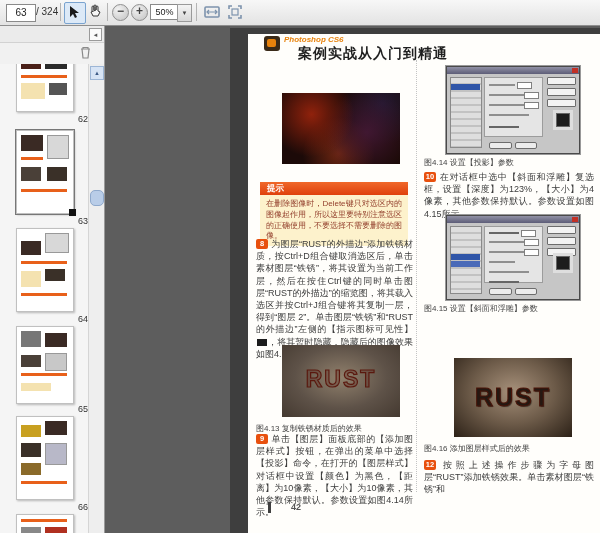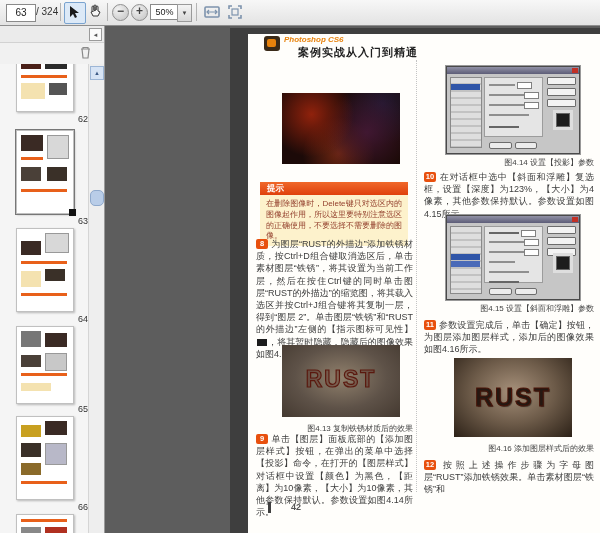--- a/index.html
+++ b/index.html
@@ -48,26 +48,26 @@
 
   
   .d{position:absolute;}
 
   
   .canvas{position:absolute;left:105px;top:25px;width:495px;height:508px;background:#5d5d5d;overflow:hidden;}
   .scanedge{position:absolute;left:125px;top:3px;width:370px;height:505px;background:#3e3e3e;}
   .paper{position:absolute;left:143px;top:9px;width:380px;height:560px;background:#fffefb;}
 
   .brand{position:absolute;left:36px;top:1px;font-size:8px;font-style:italic;font-weight:bold;color:#e8820c;}
-  .subtitle{position:absolute;left:50px;top:11px;font-size:11px;font-weight:bold;color:#1f1f1f;letter-spacing:1px;}
+  .subtitle{position:absolute;left:50px;top:11px;font-size:14px;font-weight:bold;color:#1f1f1f;letter-spacing:1px;}
   .logo{position:absolute;left:16px;top:2px;width:16px;height:15px;background:#3a2a18;border-radius:3px;}
   .logo:after{content:"";position:absolute;left:3px;top:3px;width:9px;height:8px;background:#e8820c;border-radius:2px;}
 
   .para{position:absolute;font-size:9px;line-height:12.2px;color:#3c3c3c;text-align:justify;}
-  .cap{position:absolute;font-size:8px;color:#444;text-align:right;}
+  .cap{position:absolute;font-size:8px;color:#444;text-align:left;}
   .badge{display:inline-block;min-width:10px;padding:0 1px;height:10px;background:#e8500e;border-radius:2px;
     color:#fff;font-size:7.5px;font-weight:bold;text-align:center;line-height:10px;margin-right:3px;vertical-align:1px;}
   .eyebox{display:inline-block;width:10px;height:7px;background:#1c1c1c;vertical-align:-1px;margin:0 1px;}
 
   .divider{position:absolute;left:168px;top:26px;height:432px;border-left:1px dotted #c4c4c4;}
 
   .tip{position:absolute;left:12px;top:148px;width:148px;}
   .tip-head{height:13px;background:linear-gradient(#f0682a,#df400c);color:#fff;font-size:8.5px;
     font-weight:bold;line-height:13px;padding-left:7px;}
   .tip-body{background:#fdf2cc;padding:4px 6px;font-size:8px;line-height:10.8px;color:#94412e;text-align:justify;}
@@ -315,23 +315,20 @@
           <div class="btn"></div>
         </div>
         <div class="swatch" style="top:40px"></div>
         <div class="foot">
           <div class="fbtn"></div>
           <div class="fbtn"></div>
         </div>
       </div>
       <div class="cap" style="left:176px;top:269px;width:170px">图4.15  设置【斜面和浮雕】参数</div>
 
-      <div class="para" style="left:176px;top:285px;width:170px">
-        <span class="badge">11</span><span>参数设置完成后，单击【确定】按钮，为图层添加图层样式，添加后的图像效果如图4.16所示。</span>
-      </div>
 
       <div class="fig fig416">
         <div class="rust-solid">RUST</div>
       </div>
       <div class="cap" style="left:176px;top:409px;width:170px">图4.16  添加图层样式后的效果</div>
 
       <div class="para" style="left:176px;top:425px;width:170px">
         <span class="badge">12</span><span>按照上述操作步骤为字母图层“RUST”添加铁锈效果。单击素材图层“铁锈”和</span>
       </div>
 

